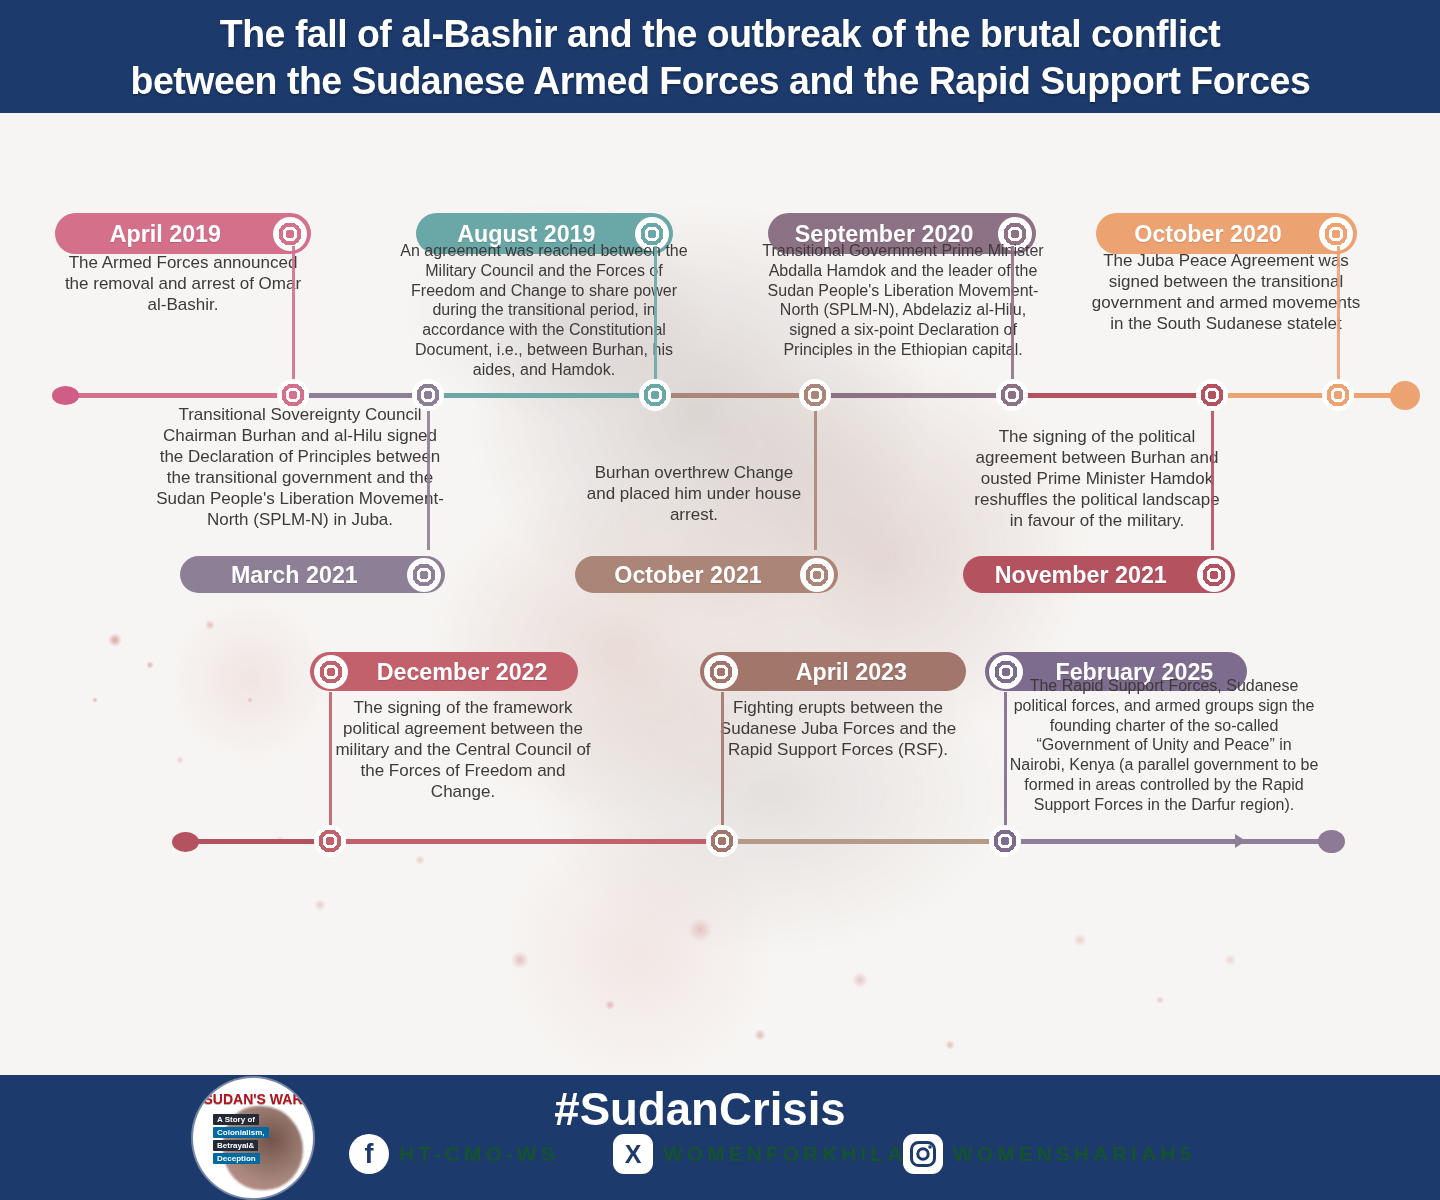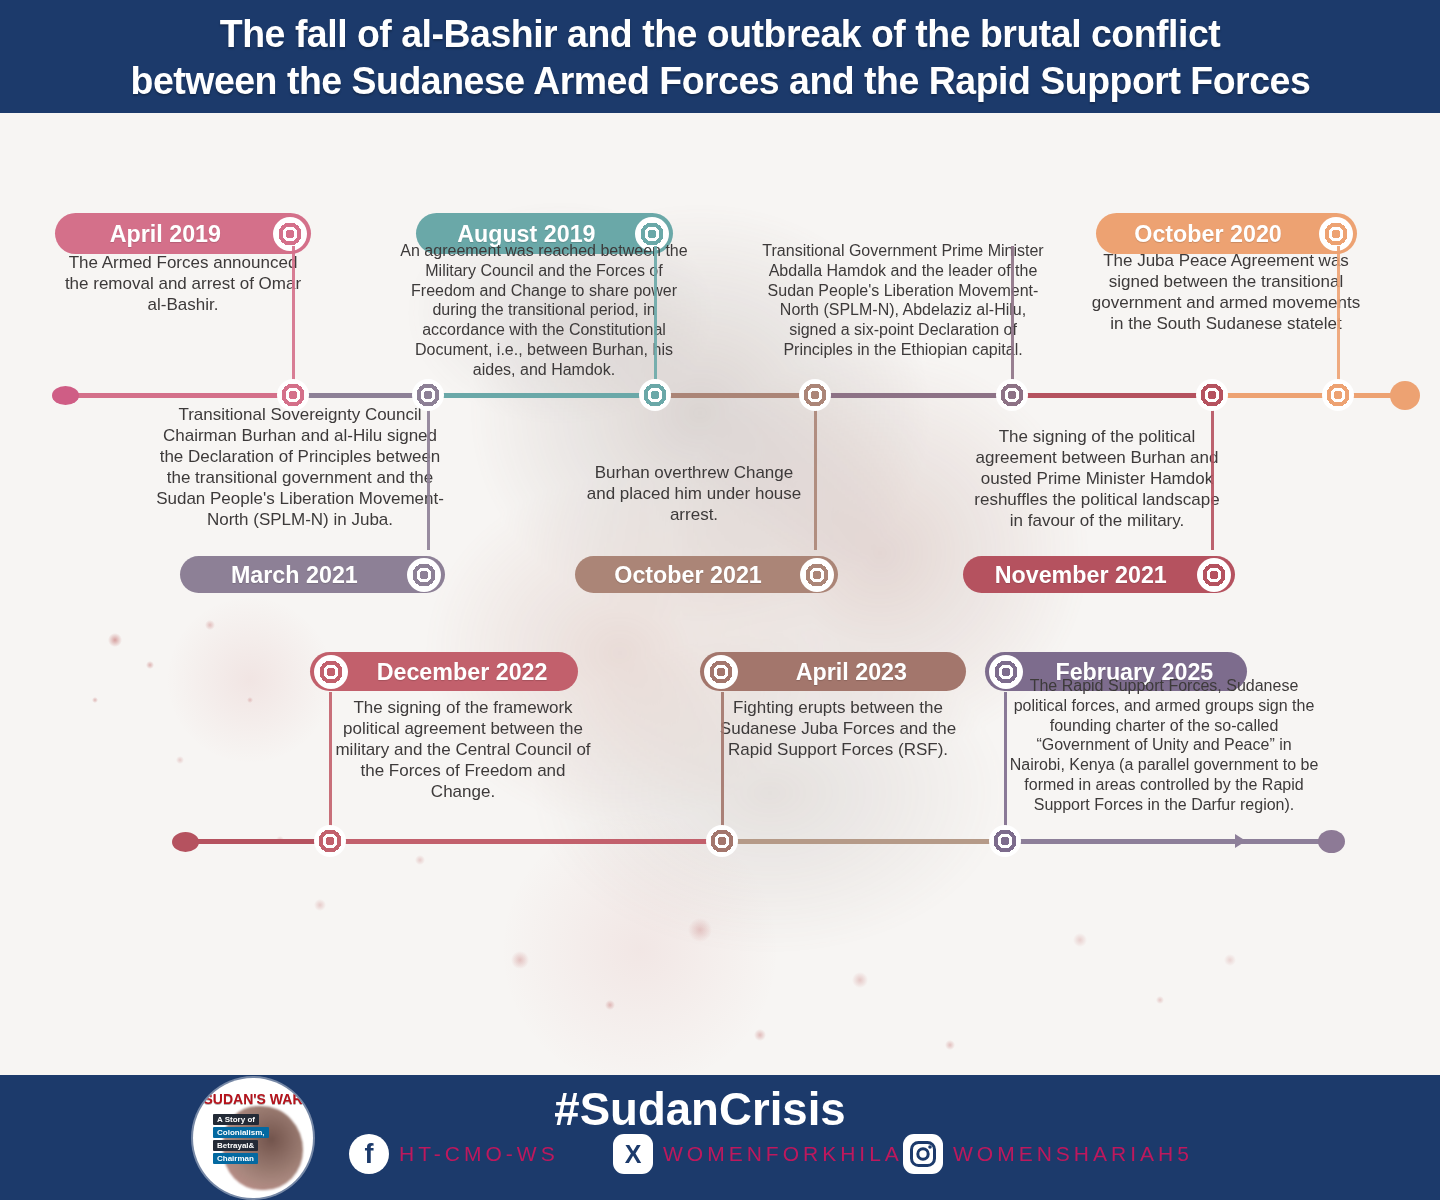--- a/index.html
+++ b/index.html
@@ -62,21 +62,21 @@
   .vline{position:absolute;width:2.5px;background:var(--c);opacity:.9;}
   .node{position:absolute;width:32px;height:32px;transform:translate(-50%,-50%);z-index:3;}
   .dot{position:absolute;border-radius:50%;background:var(--c);z-index:2;}
   .arrow-right{position:absolute;width:0;height:0;border-top:7px solid transparent;
                border-bottom:7px solid transparent;border-left:11px solid #8d7f99;z-index:2;}
   
   .footer{position:absolute;left:0;top:1075px;width:1440px;height:125px;background:#1c3a6b;}
   .hashtag{position:absolute;left:470px;top:1081px;width:460px;text-align:center;color:#fff;
            font-size:47px;font-weight:800;letter-spacing:0;transform:scaleX(.97);}
   .social{position:absolute;top:1133px;height:42px;display:flex;align-items:center;gap:10px;}
-  .social .handle{color:#be185d;font-size:21px;letter-spacing:4px;font-weight:400;}
+  .social .handle{color:#14532d;font-size:21px;letter-spacing:4px;font-weight:700;}
   .sicon{width:40px;height:40px;background:#fff;display:flex;align-items:center;justify-content:center;
          color:#1c3a6b;font-weight:800;}
   .sicon.circle{border-radius:50%;font-size:27px;}
   .sicon.square{border-radius:11px;font-size:25px;}
   
   .logo{position:absolute;left:193px;top:1078px;width:120px;height:120px;border-radius:50%;
         background:#fff;overflow:hidden;box-shadow:0 0 0 2px rgba(255,255,255,.4);}
   .logo-blob{position:absolute;left:30px;top:28px;width:80px;height:84px;border-radius:45% 55% 50% 50%;
         background:radial-gradient(circle at 60% 40%, rgba(90,55,45,.85), rgba(120,70,55,.65) 60%, rgba(150,40,35,.5));
         filter:blur(1px);}
@@ -107,20 +107,24 @@
   <div class="desc" style="left:57px;top:252px;width:252px;">The Armed Forces announced the removal and arrest of Omar al-Bashir.</div>
   <div class="vline" style="left: 292px; top: 246px; height: 146px; --c: #d4708a;"></div>
 
   <div class="pill icon-right" style="left: 416px; top: 205px; width: 257px; --c: #6aa8a8;">
     <span class="pill-label">August 2019</span>
     <span class="bullseye"></span>
   </div>
   <div class="desc desc-sm" style="left:396px;top:241px;width:296px;">An agreement was reached between the Military Council and the Forces of Freedom and Change to share power during the transitional period, in accordance with the Constitutional Document, i.e., between Burhan, his aides, and Hamdok.</div>
   <div class="vline" style="left: 654px; top: 246px; height: 146px; --c: #6aa8a8;"></div>
 
+  <div class="pill icon-right" style="left: 768px; top: 205px; width: 268px; --c: #8d7286;">
+    <span class="pill-label">September 2020</span>
+    <span class="bullseye"></span>
+  </div>
   <div class="desc desc-sm" style="left:758px;top:241px;width:290px;">Transitional Government Prime Minister Abdalla Hamdok and the leader of the Sudan People's Liberation Movement-North (SPLM-N), Abdelaziz al-Hilu, signed a six-point Declaration of Principles in the Ethiopian capital.</div>
   <div class="vline" style="left: 1011px; top: 246px; height: 146px; --c: #8d7286;"></div>
 
   <div class="pill icon-right" style="left: 1096px; top: 205px; width: 261px; --c: #eda272;">
     <span class="pill-label">October 2020</span>
     <span class="bullseye"></span>
   </div>
   <div class="desc" style="left:1088px;top:250px;width:276px;">The Juba Peace Agreement was signed between the transitional government and armed movements in the South Sudanese statelet</div>
   <div class="vline" style="left: 1337px; top: 246px; height: 146px; --c: #eda272;"></div>
 
@@ -198,21 +202,21 @@
 
   <div class="footer"></div>
 
   <div class="logo">
     <div class="logo-blob"></div>
     <div class="logo-title">SUDAN'S WAR</div>
     <div class="logo-tags">
       <span class="logo-tag tag-dark">A Story of</span>
       <span class="logo-tag tag-red">Colonialism,</span>
       <span class="logo-tag tag-dark">Betrayal&amp;</span>
-      <span class="logo-tag tag-red">Chairman</span>
+      <span class="logo-tag tag-red">Deception</span>
     </div>
   </div>
 
   <div class="hashtag">#SudanCrisis</div>
 
   <div class="social" style="left:349px;">
     <span class="sicon circle">f</span>
     <span class="handle">HT-CMO-WS</span>
   </div>
   <div class="social" style="left:613px;">

